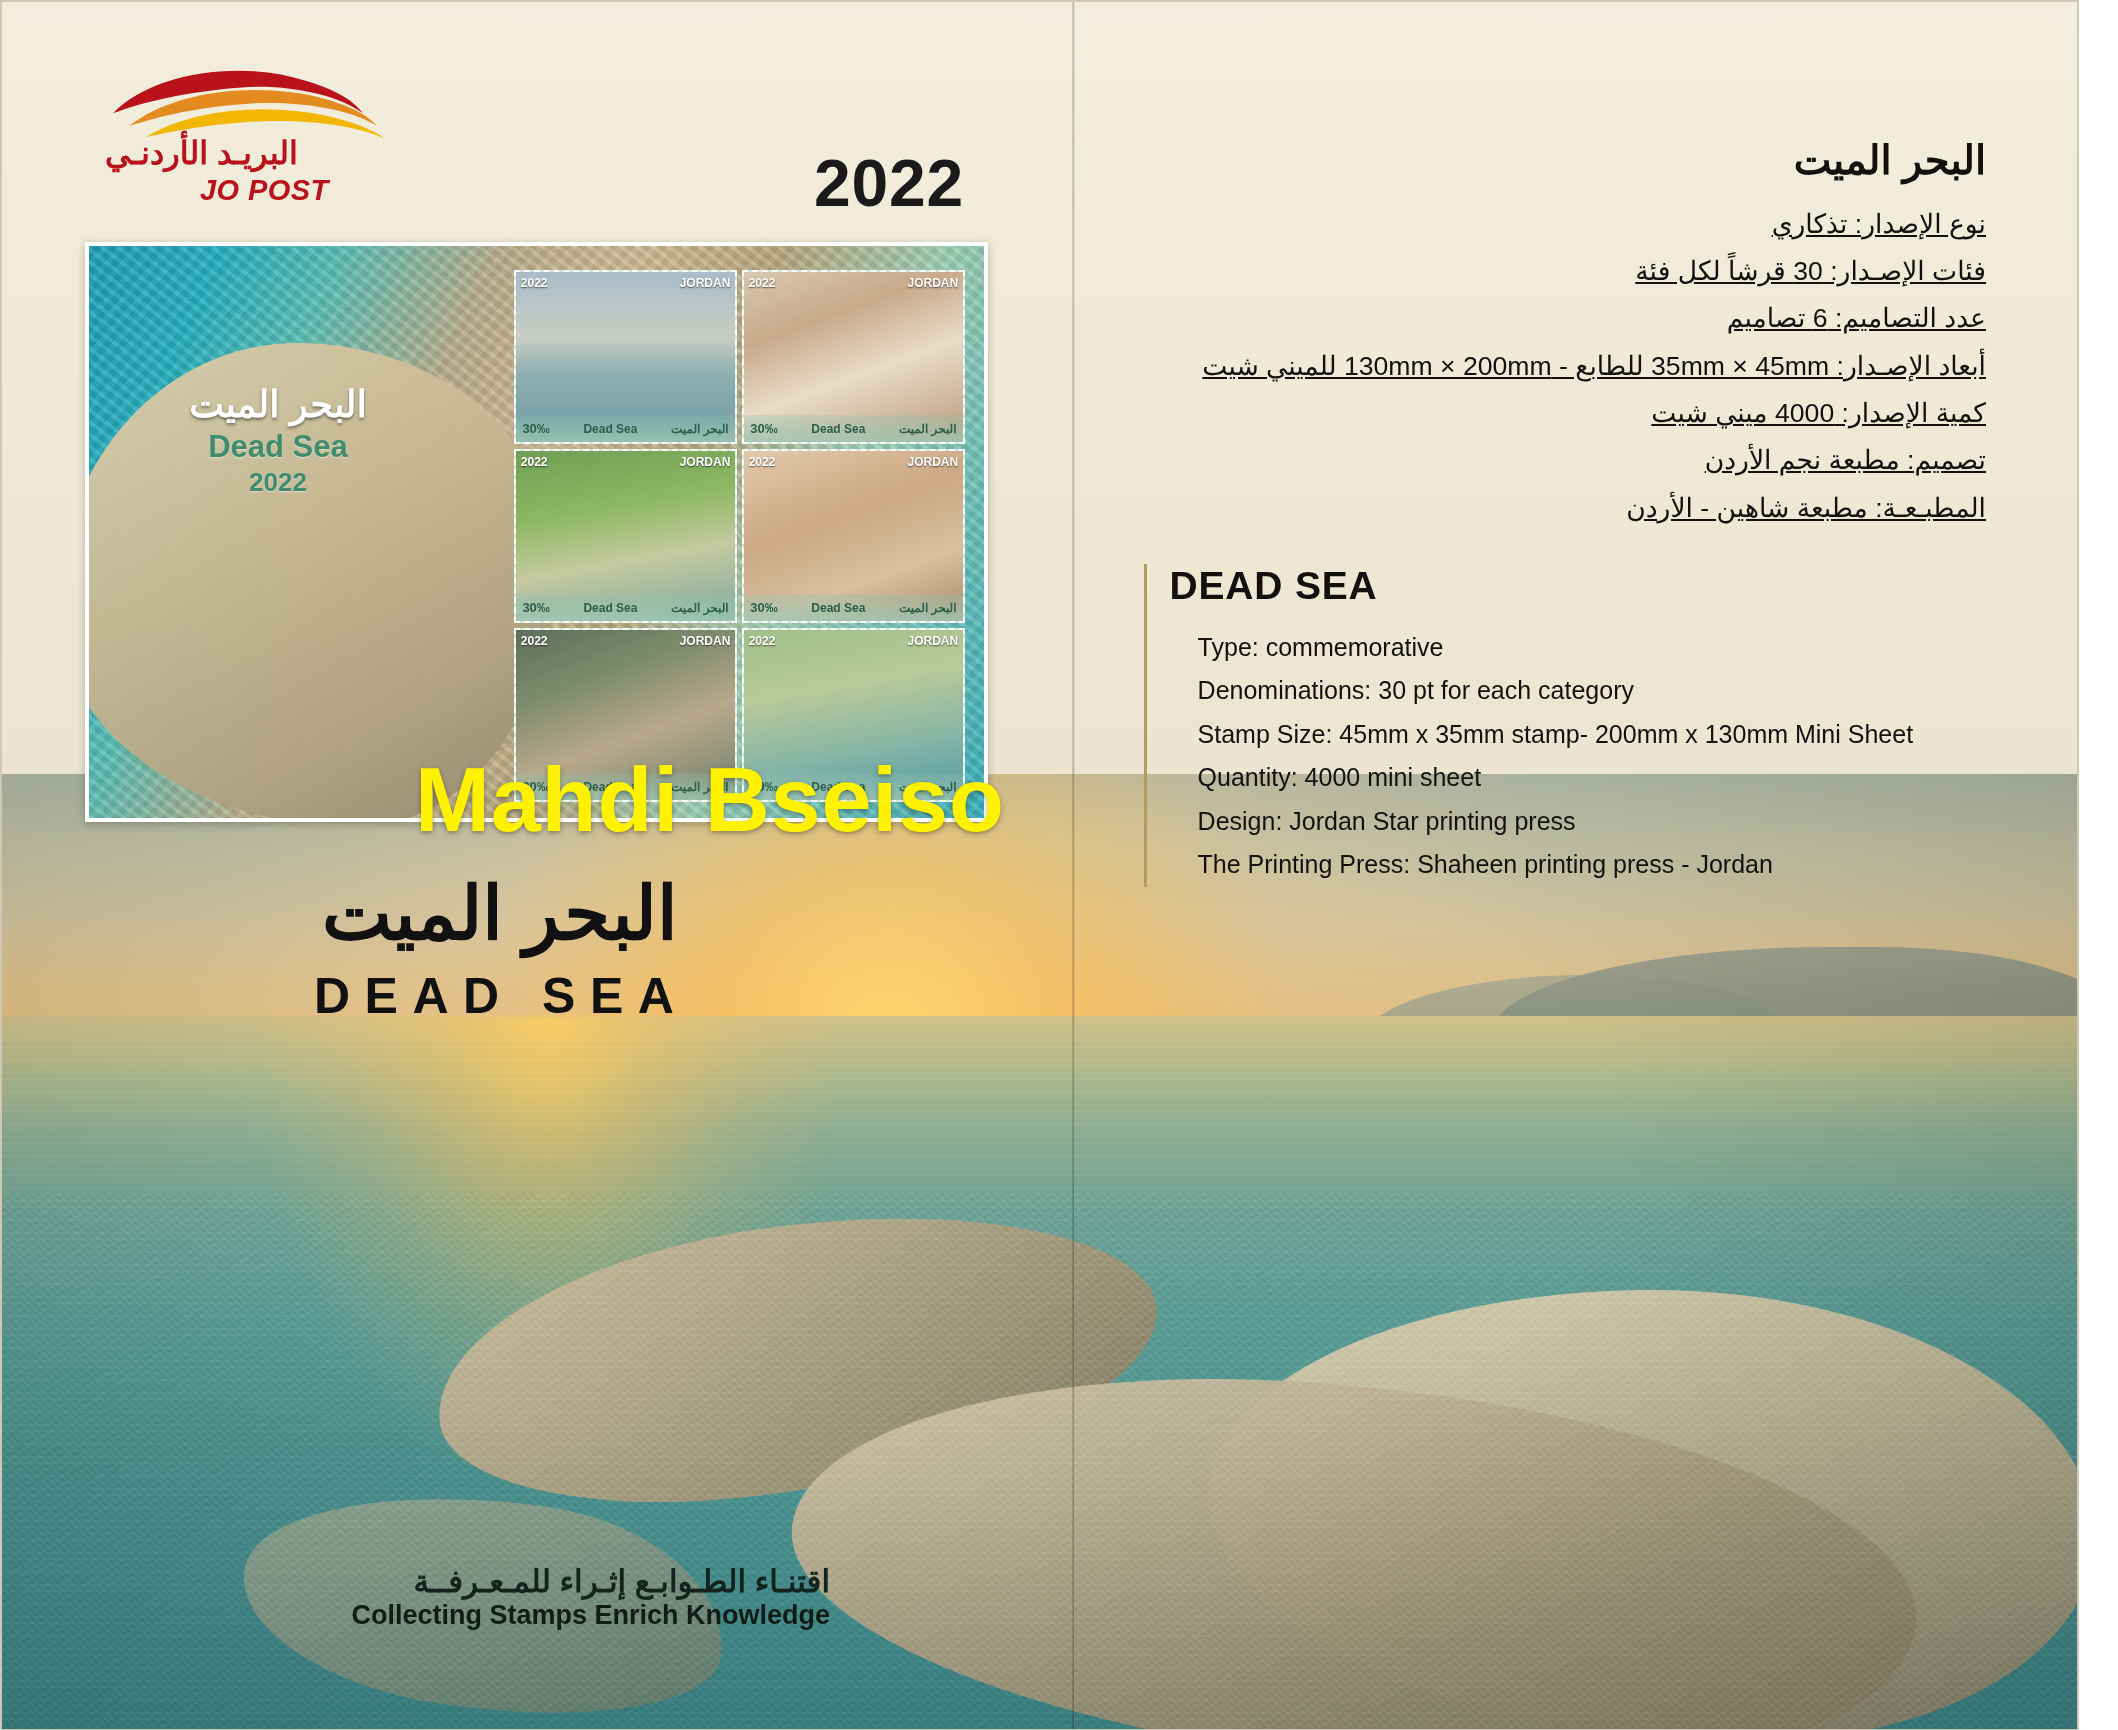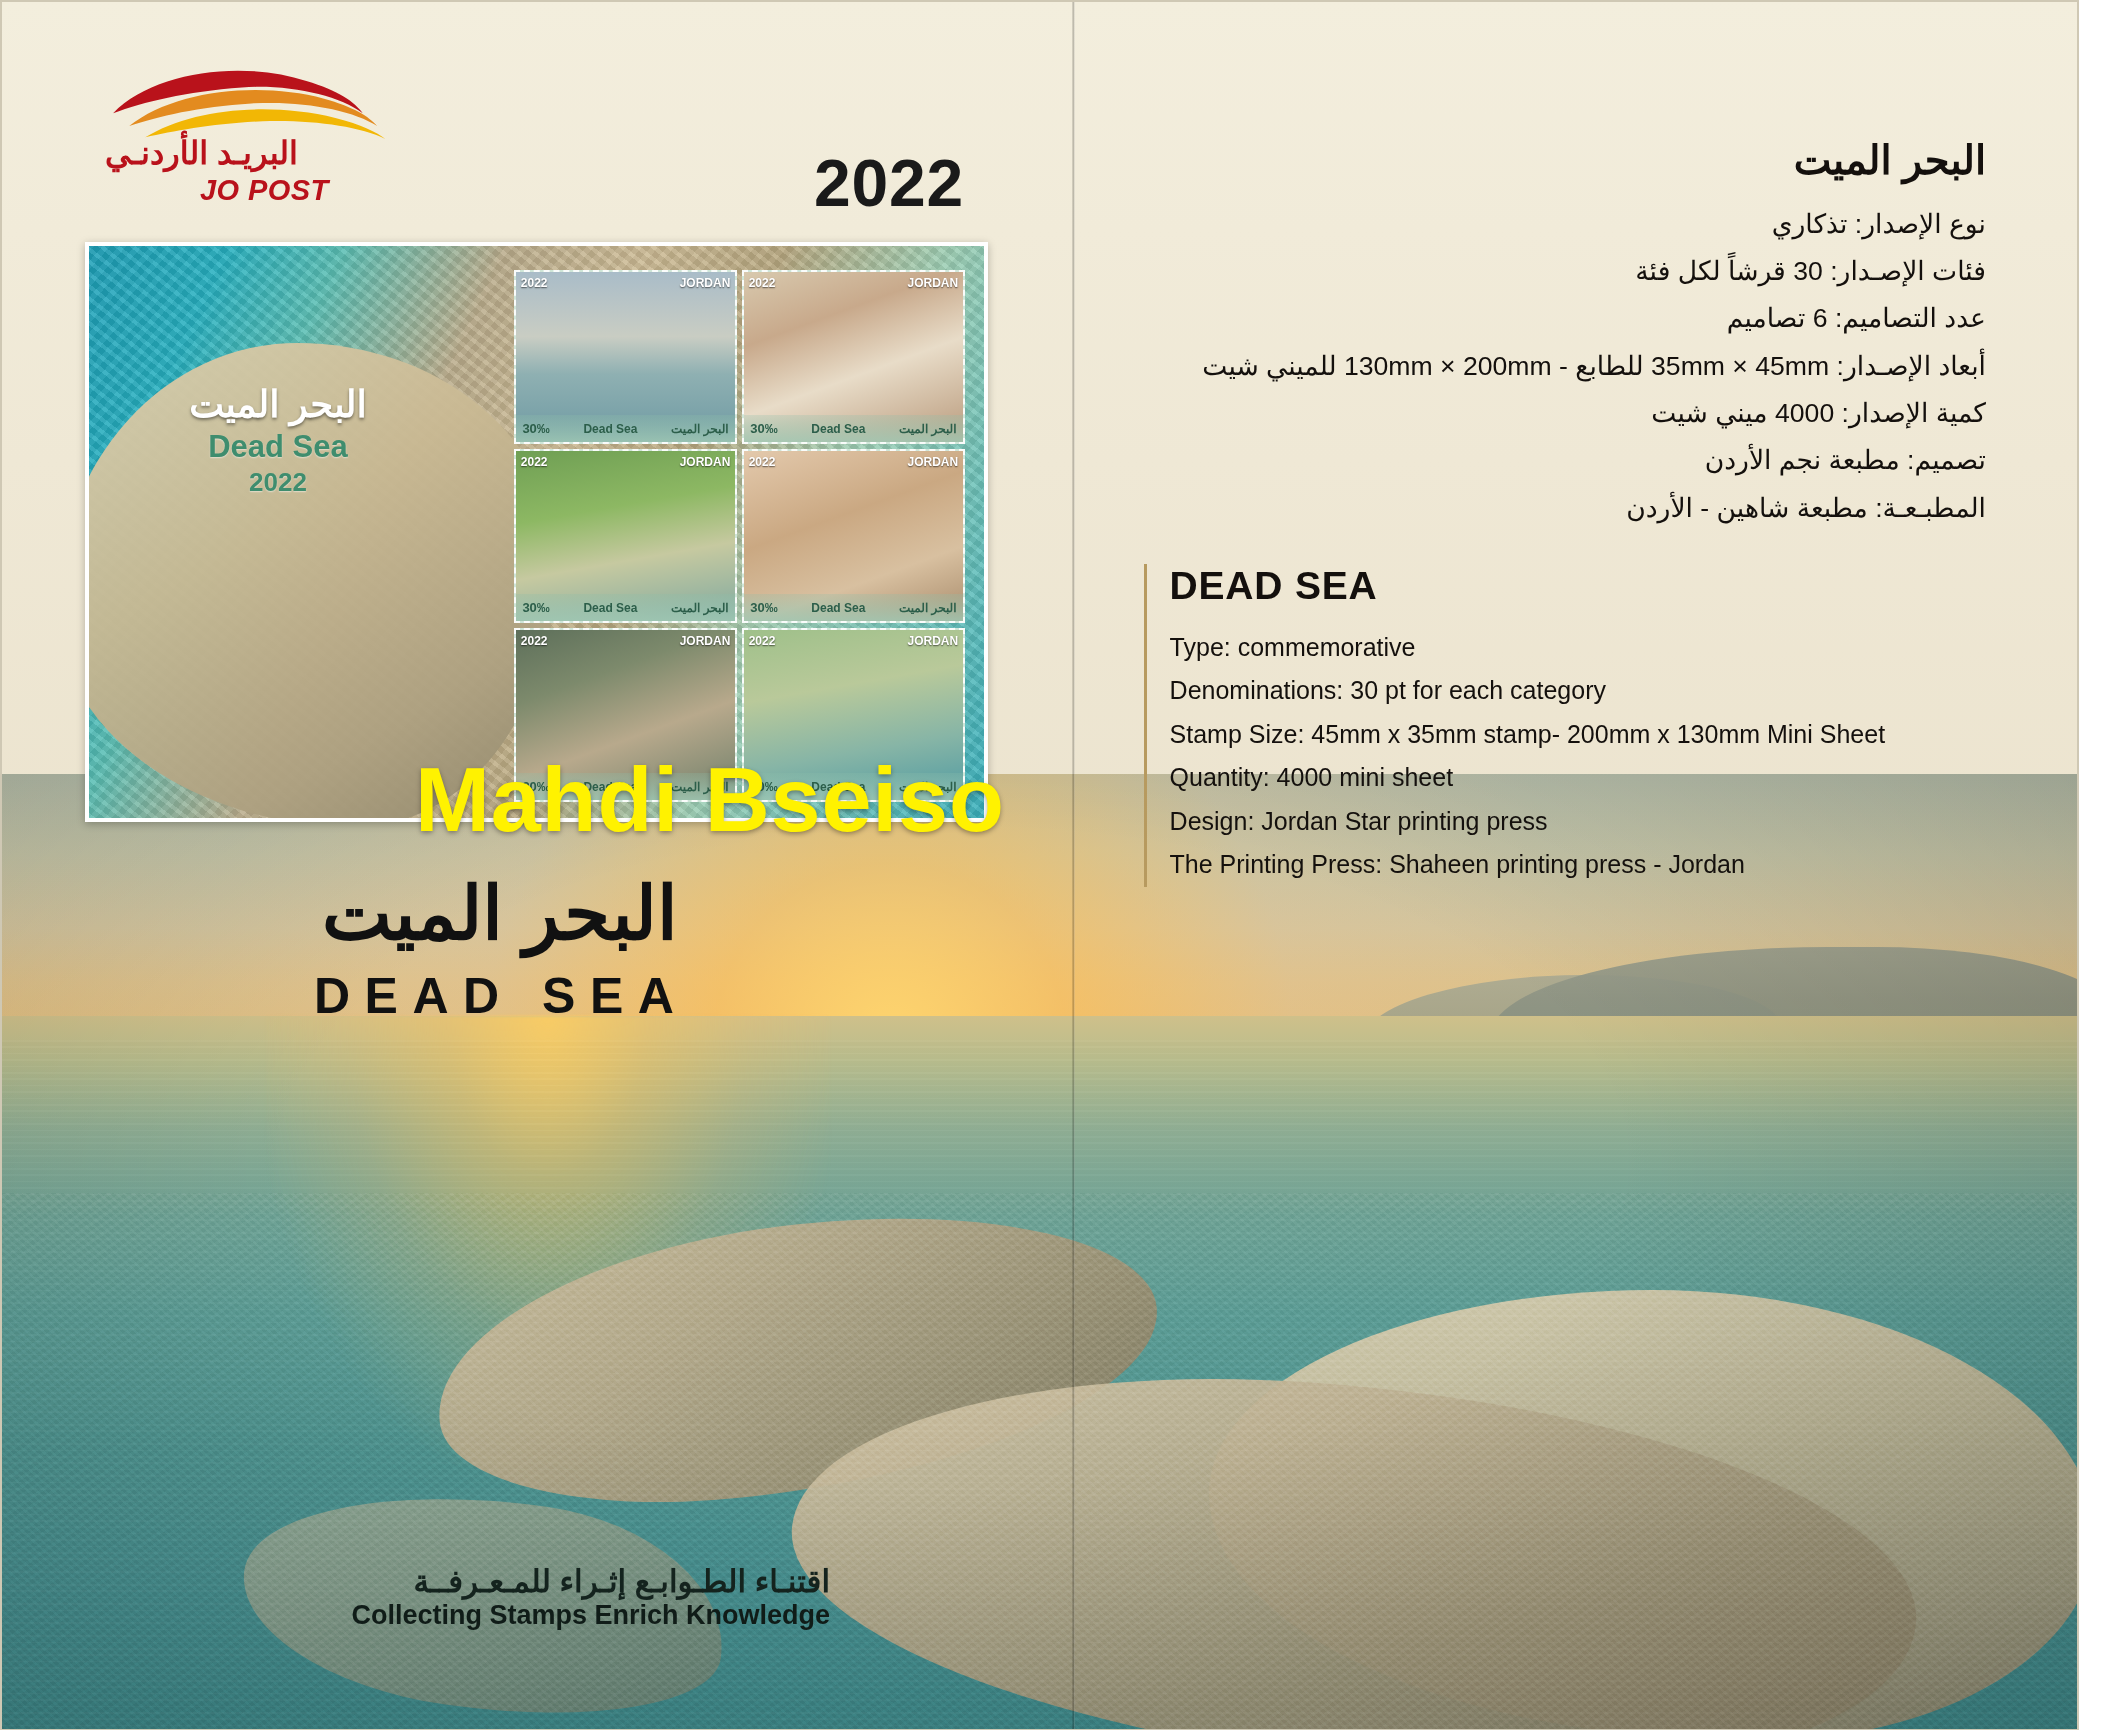--- a/index.html
+++ b/index.html
@@ -350,20 +350,21 @@
   }
   .info-ar .head {
     font-size: 40px;
     font-weight: bold;
     margin-bottom: 17.7px;
   }
   .info-ar .line {
     font-size: 26.6px;
     line-height: 1.78;
     white-space: nowrap;
+    text-decoration: underline;
   }
 
   .info-en {
     position: absolute;
     left: 1144px; top: 564px;
     width: 894px;
     z-index: 8;
     color: #14100d;
     border-left: 3.2px solid #b79a5f;
     padding-left: 22.6px;
@@ -372,20 +373,21 @@
   .info-en .head {
     font-size: 39px;
     font-weight: bold;
     margin-bottom: 17.7px;
     letter-spacing: 0.8px;
   }
   .info-en .line {
     font-size: 25px;
     line-height: 1.74;
     white-space: nowrap;
+    margin-left: 28px;
   }
 
   
   .watermark {
     position: absolute;
     left: 415px; top: 749px;
     font-size: 90px;
     font-weight: bold;
     color: #fff200;
     text-shadow: 0 2.4px 4.8px rgba(0,0,0,.35);

